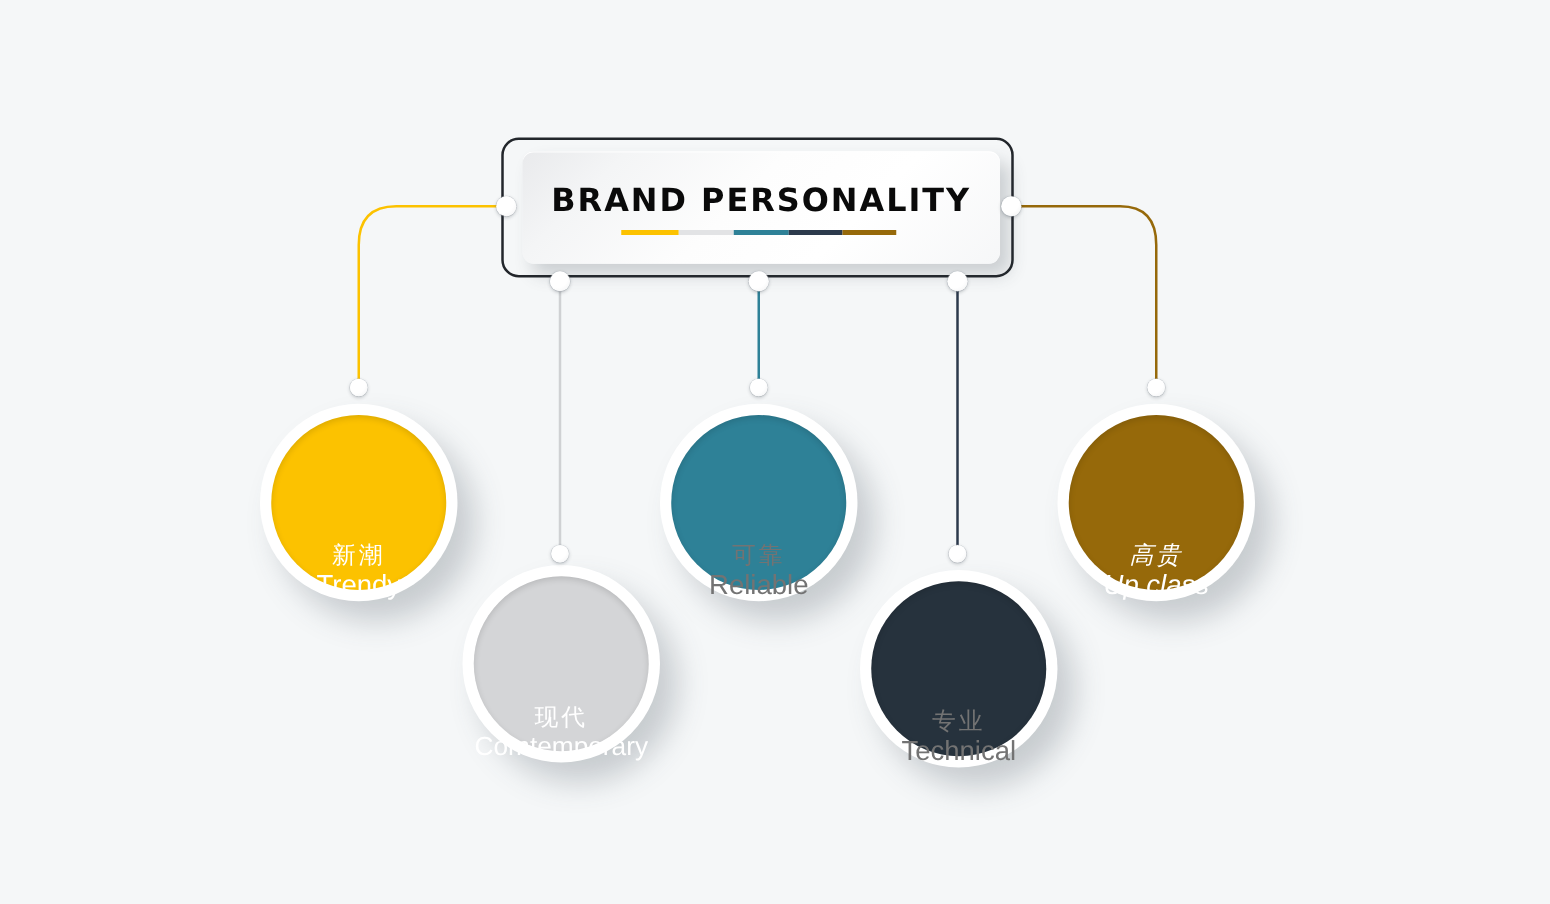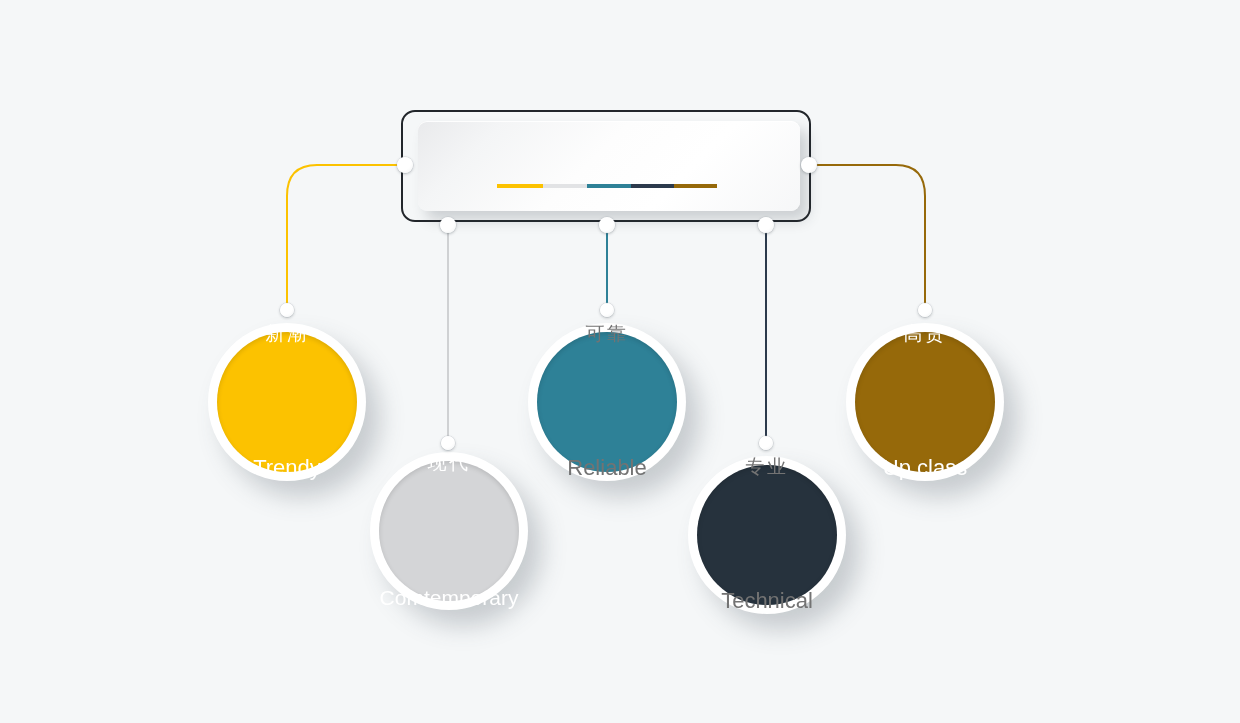--- a/index.html
+++ b/index.html
@@ -56,21 +56,21 @@
     border-radius:50%;
     background:#ffffff;
     box-shadow:14px 16px 24px rgba(70,80,92,.26);
   }
   .disc{
     position:absolute;border-radius:50%;
     box-shadow:0 2px 5px rgba(0,0,0,.13) inset;
   }
   .nlabel{
     position:absolute;left:0;top:0;width:100%;height:100%;
-    display:flex;flex-direction:column;align-items:center;justify-content:space-between;
+    display:flex;flex-direction:column;align-items:center;justify-content:flex-end;
     color:#ffffff;text-align:center;line-height:1.12;
     pointer-events:none;
   }
   .cn{font-size:19px;letter-spacing:2.5px;font-weight:300;}
   .en{font-size:22px;font-weight:300;margin-top:1px;}
   .en.small{font-size:21px;}
 </style>
 </head>
 <body style="background: rgb(245, 247, 248);">
 
@@ -79,20 +79,21 @@
   <svg id="wires" viewBox="0 0 1240 723" width="1240" height="723">
       <path d="M 405 165 L 317 165 Q 287 165 287 196 L 287 308" fill="none" stroke="#fcc200" stroke-width="2" stroke-linecap="round"></path>
       <path d="M 448 226 L 448 441" fill="none" stroke="#cfd1d3" stroke-width="2" stroke-linecap="round"></path>
       <path d="M 607 226 L 607 308" fill="none" stroke="#2e8197" stroke-width="2" stroke-linecap="round"></path>
       <path d="M 766 226 L 766 441" fill="none" stroke="#2c3a4c" stroke-width="2" stroke-linecap="round"></path>
       <path d="M 808 165 L 896 165 Q 925 165 925 196 L 925 308" fill="none" stroke="#96690a" stroke-width="2" stroke-linecap="round"></path>
     </svg>
 
   <div id="headerbox" style="border-color: rgb(34, 38, 43);"></div>
   <div id="headercard"></div>
+  <div id="headertitle">BRAND PERSONALITY</div>
   <div id="rule">
       <span style="background: rgb(252, 194, 0); width: 46px;"></span>
       <span style="background: rgb(226, 227, 229); width: 44px;"></span>
       <span style="background: rgb(46, 129, 151); width: 44px;"></span>
       <span style="background: rgb(44, 58, 76); width: 43px;"></span>
       <span style="background: rgb(150, 105, 10); width: 43px;"></span>
     </div>
 
   <div id="nodes-layer">
       <div class="node" style="left: 208px; top: 323px; width: 158px; height: 158px;">
@@ -123,21 +124,21 @@
         <div class="ring" style="width: 158px; height: 158px;"></div>
         <div class="disc" style="left: 9px; top: 9px; width: 140px; height: 140px; background: rgb(38, 50, 61);"></div>
         <div class="nlabel" style="color: #737373;">
           <div class="cn">专业</div>
           <div class="en">Technical</div>
         </div>
       </div>
       <div class="node" style="left: 846px; top: 323px; width: 158px; height: 158px;">
         <div class="ring" style="width: 158px; height: 158px;"></div>
         <div class="disc" style="left: 9px; top: 9px; width: 140px; height: 140px; background: rgb(150, 105, 10);"></div>
-        <div class="nlabel" style="color: rgb(255, 255, 255);">
+        <div class="nlabel" style="color: rgb(255, 255, 255); font-style: italic;">
           <div class="cn">高贵</div>
           <div class="en">Up class</div>
         </div>
       </div>
     </div>
   <div id="dots-layer">
       <div class="dot" style="left: 397px; top: 157px; width: 16px; height: 16px;"></div>
       <div class="dot" style="left: 801px; top: 157px; width: 16px; height: 16px;"></div>
       <div class="dot" style="left: 440px; top: 217px; width: 16px; height: 16px;"></div>
       <div class="dot" style="left: 599px; top: 217px; width: 16px; height: 16px;"></div>

